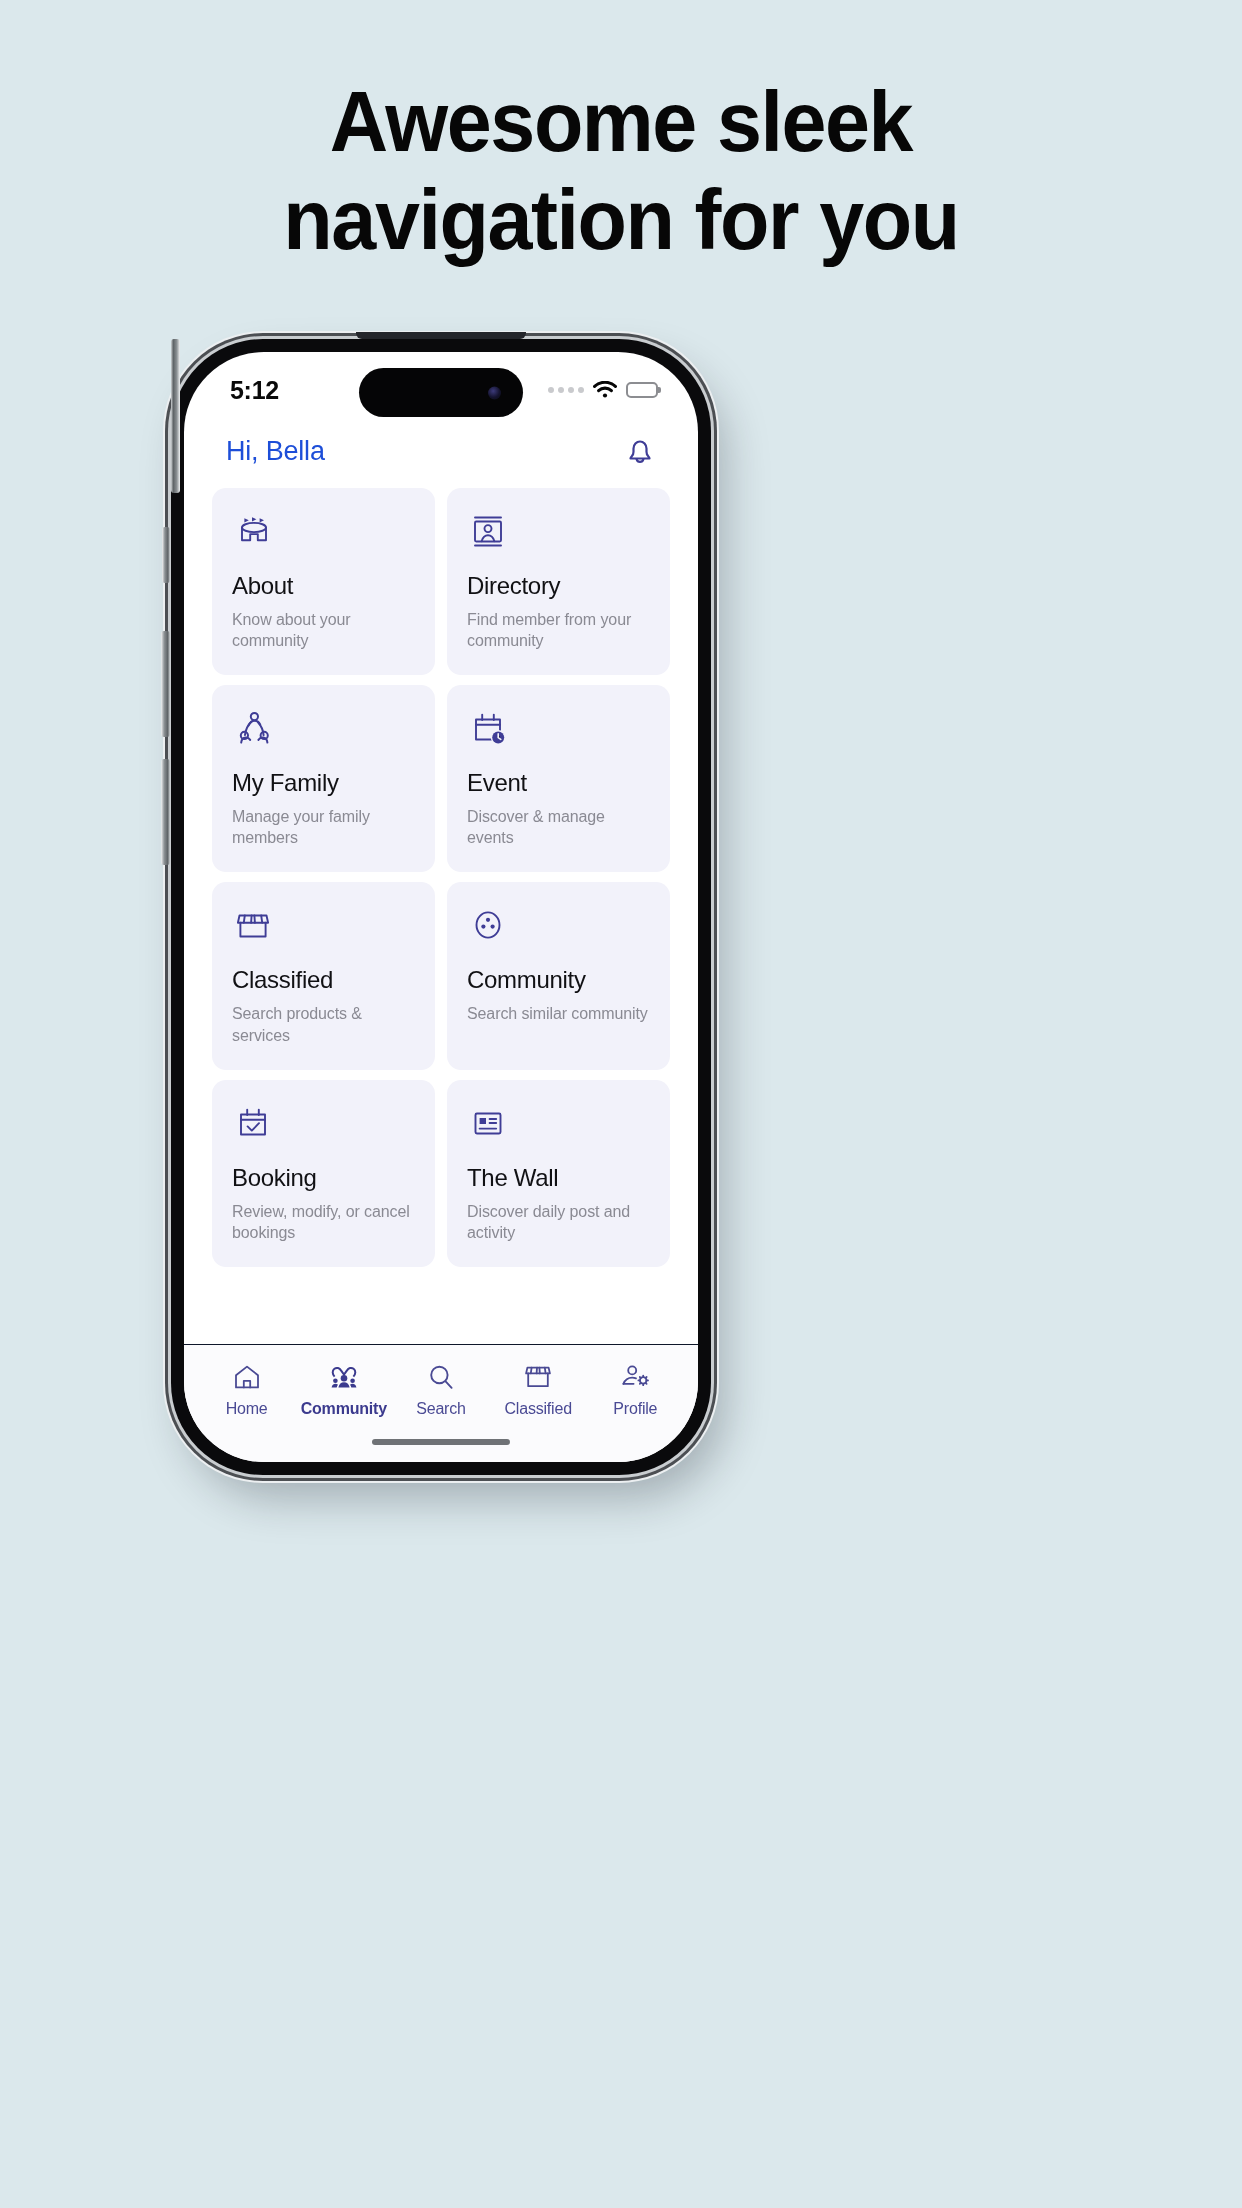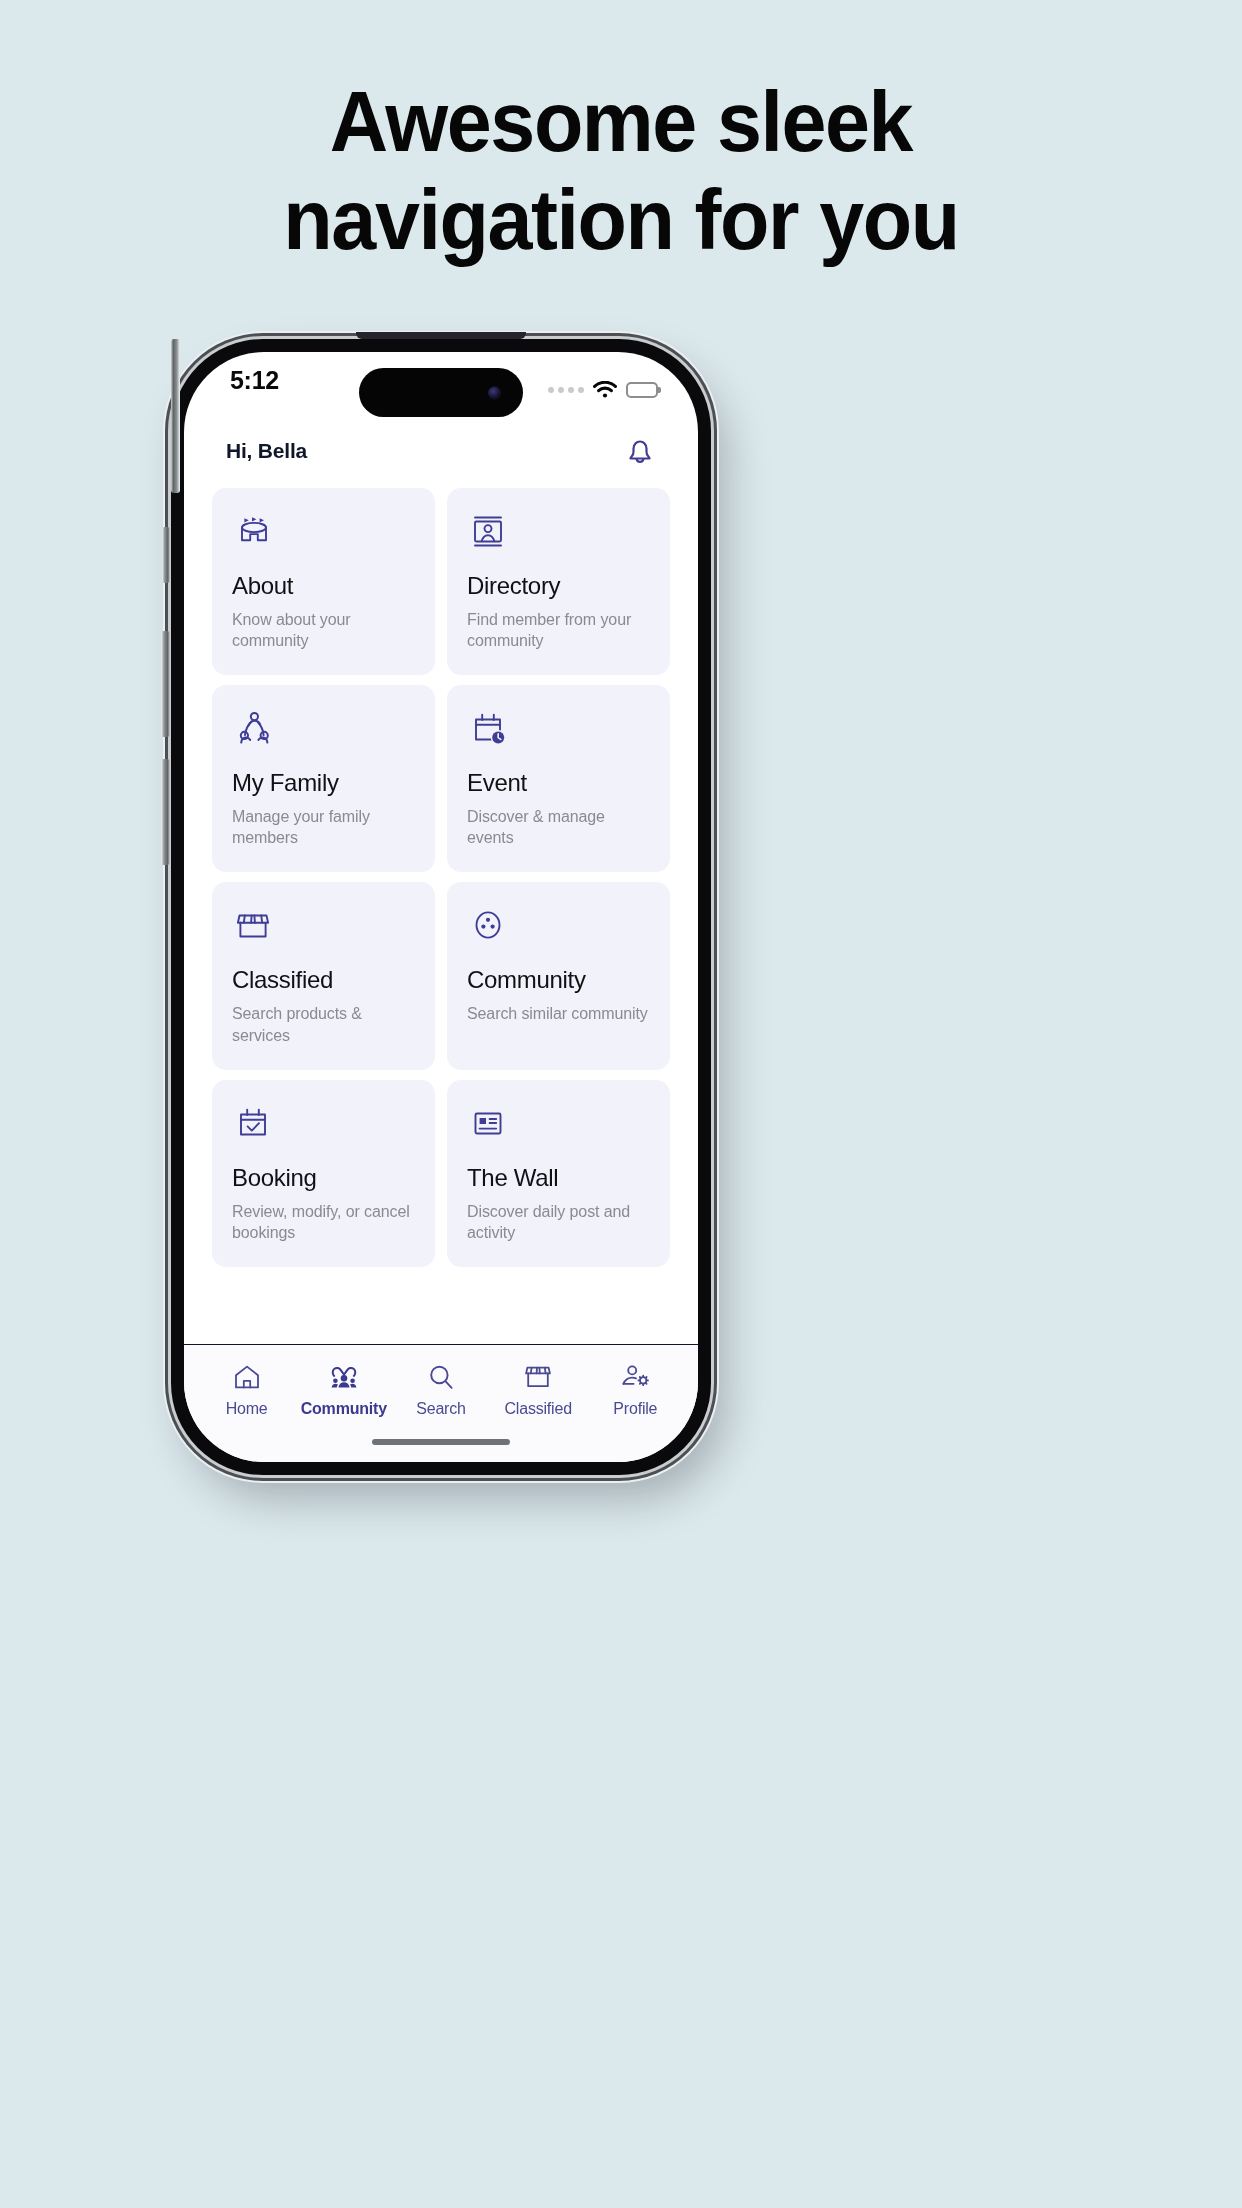--- a/index.html
+++ b/index.html
@@ -49,21 +49,21 @@
   
   .btn-side{ position:absolute; background:linear-gradient(90deg,#f2f4f5,#8d9295 35%,#5d6265 75%,#cfd3d5); border-radius:3px; }
   .btn-silence{ left:-9px; top:188px; width:8px; height:56px; }
   .btn-volup{   left:-10px; top:292px; width:9px; height:106px; }
   .btn-voldn{   left:-10px; top:420px; width:9px; height:106px; }
   .btn-power{   right:-10px; top:352px; width:9px; height:154px;
                 background:linear-gradient(270deg,#f2f4f5,#8d9295 35%,#5d6265 75%,#cfd3d5); border-radius:3px;}
 
   
   .statusbar{
-    position:relative; height:62px; display:flex; 
+    position:relative; height:62px; display:flex; align-items:center;
     padding:14px 40px 0 46px;
     gap:25px;
   }
   .status-time{
     font-size:25px; font-weight:700; color:#0a0a0a; letter-spacing:-.3px;
     font-family:"Liberation Sans", sans-serif;
   }
   .island{
     position:absolute; left:50%; top:16px; transform:translateX(-50%);
     width:164px; height:49px; border-radius:26px; background:#050506;
@@ -86,21 +86,21 @@
     width:3px; height:6px; background:#8c8d91; border-radius:0 2px 2px 0;
   }
   .battery-fill{ height:100%; width:100%; background:#070707; border-radius:3px; }
 
   
   .app-header{
     display:flex; align-items:center; justify-content:space-between;
     padding:20px 42px 12px 42px;
   }
   .greeting{
-    font-size:21px; font-weight:700; color:#0f172a; letter-spacing:-.2px;
+    font-size:27px; font-weight:400; color:#1d4ed8; letter-spacing:-.2px;
   }
   .bell{ width:32px; height:34px; }
 
   
   .grid{
     padding:8px 28px 0 28px;
     display:grid; grid-template-columns:1fr 1fr;
     column-gap:12px; row-gap:10px;
   }
   .card{

